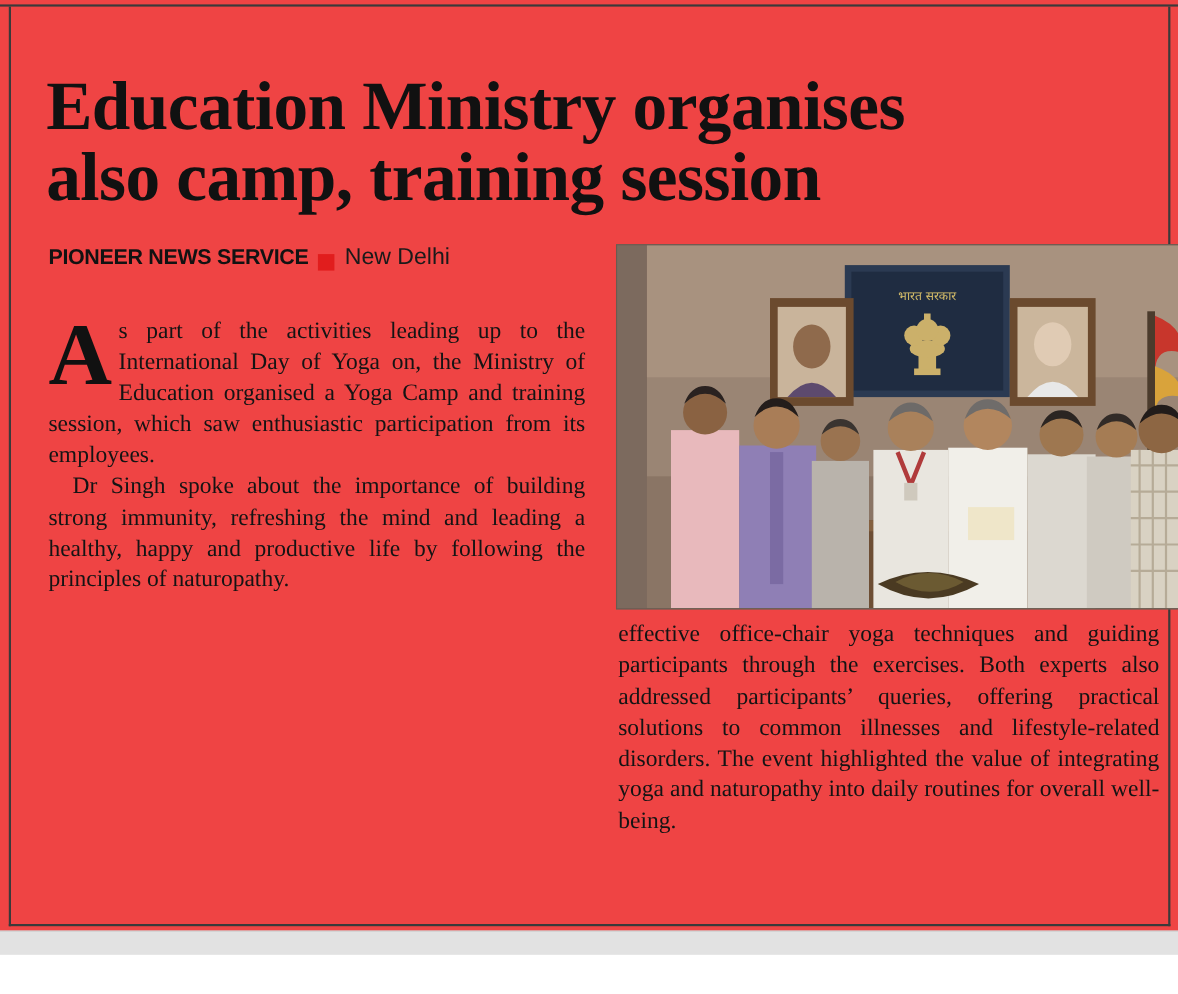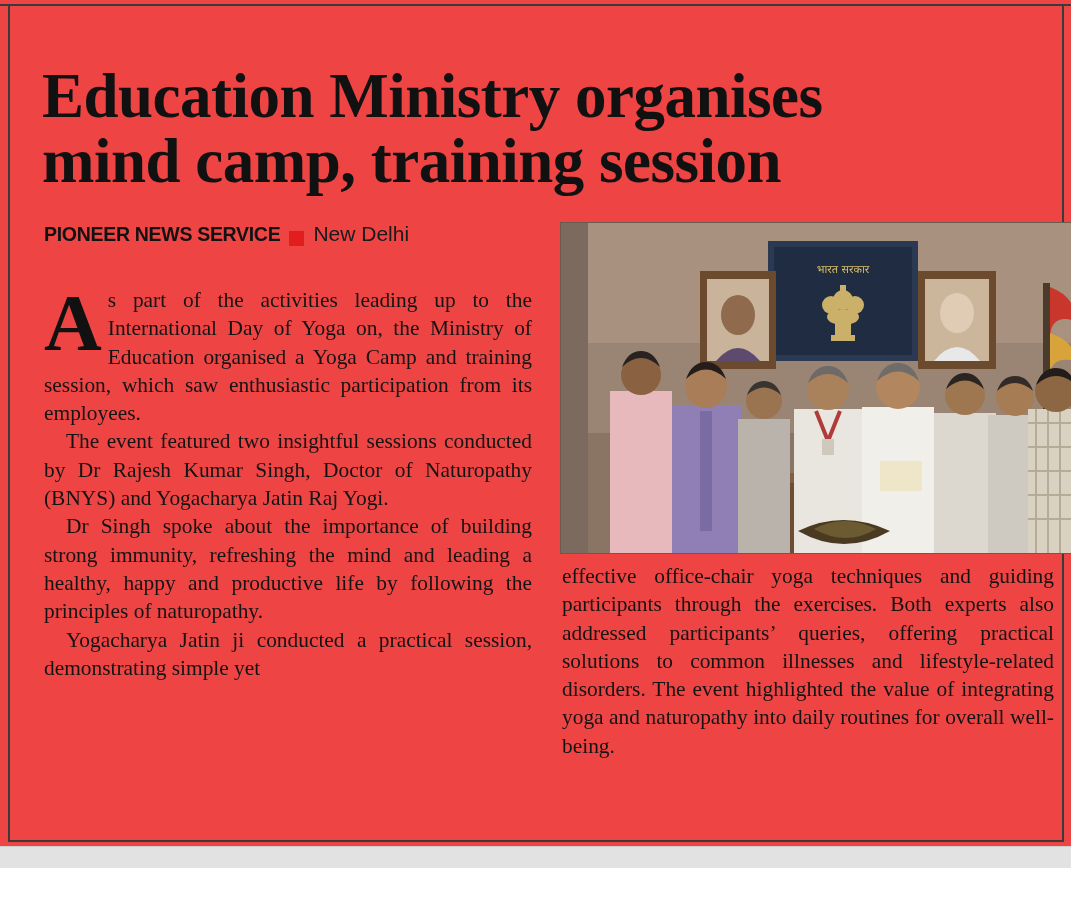--- a/index.html
+++ b/index.html
@@ -180,21 +180,21 @@
 
 <div class="page">
 
   <div class="top-rule"></div>
   <div class="left-rule"></div>
   <div class="right-rule"></div>
   <div class="bottom-rule"></div>
 
   <h1 class="headline">
     <span class="line">Education Ministry organises</span>
-    <span class="line">mind camp, training session</span>
+    <span class="line">also camp, training session</span>
   </h1>
 
   <div class="byline">
     <span class="byline-service">PIONEER NEWS SERVICE</span>
     <span class="byline-square"></span>
     <span class="byline-place">New Delhi</span>
   </div>
 
   <div class="photo">
     <svg width="494" height="330" viewBox="0 0 494 330" xmlns="http://www.w3.org/2000/svg" aria-hidden="true">
@@ -283,23 +283,21 @@
         <path d="M448 162 q20 -18 40 0 q-6 -17 -20 -17 q-14 0 -20 17 z" fill="#221c1a"></path>
       </g>
 
       <path d="M210 308 q45 -22 92 0 q-46 26 -92 0 z" fill="#4a3a22"></path>
       <path d="M226 306 q30 -16 62 0 q-30 18 -62 0 z" fill="#6b5a32"></path>
     </svg>
   </div>
 
   <div class="col col-left">
     <p class="first"><span class="dropcap">A</span><span>s part of the activities leading up to the International Day of Yoga on, the Ministry of Education organised a Yoga Camp and training session, which saw enthusiastic participation from its employees.</span></p>
-    <p>The event featured two insightful sessions conducted by Dr Rajesh Kumar Singh, Doctor of Naturopathy (BNYS) and Yogacharya Jatin Raj Yogi.</p>
     <p>Dr Singh spoke about the importance of building strong immunity, refreshing the mind and leading a healthy, happy and productive life by following the principles of naturopathy.</p>
-    <p>Yogacharya Jatin ji conducted a practical session, demonstrating simple yet</p>
   </div>
 
   <div class="col col-right-lower">
     <p class="no-indent">effective office-chair yoga techniques and guiding participants through the exercises. Both experts also addressed participants’ queries, offering practical solutions to common illnesses and lifestyle-related disorders. The event highlighted the value of integrating yoga and naturopathy into daily routines for overall well-being.</p>
   </div>
 
   <div class="bottom-band"></div>
   <div class="bottom-white"></div>
 </div>
 

